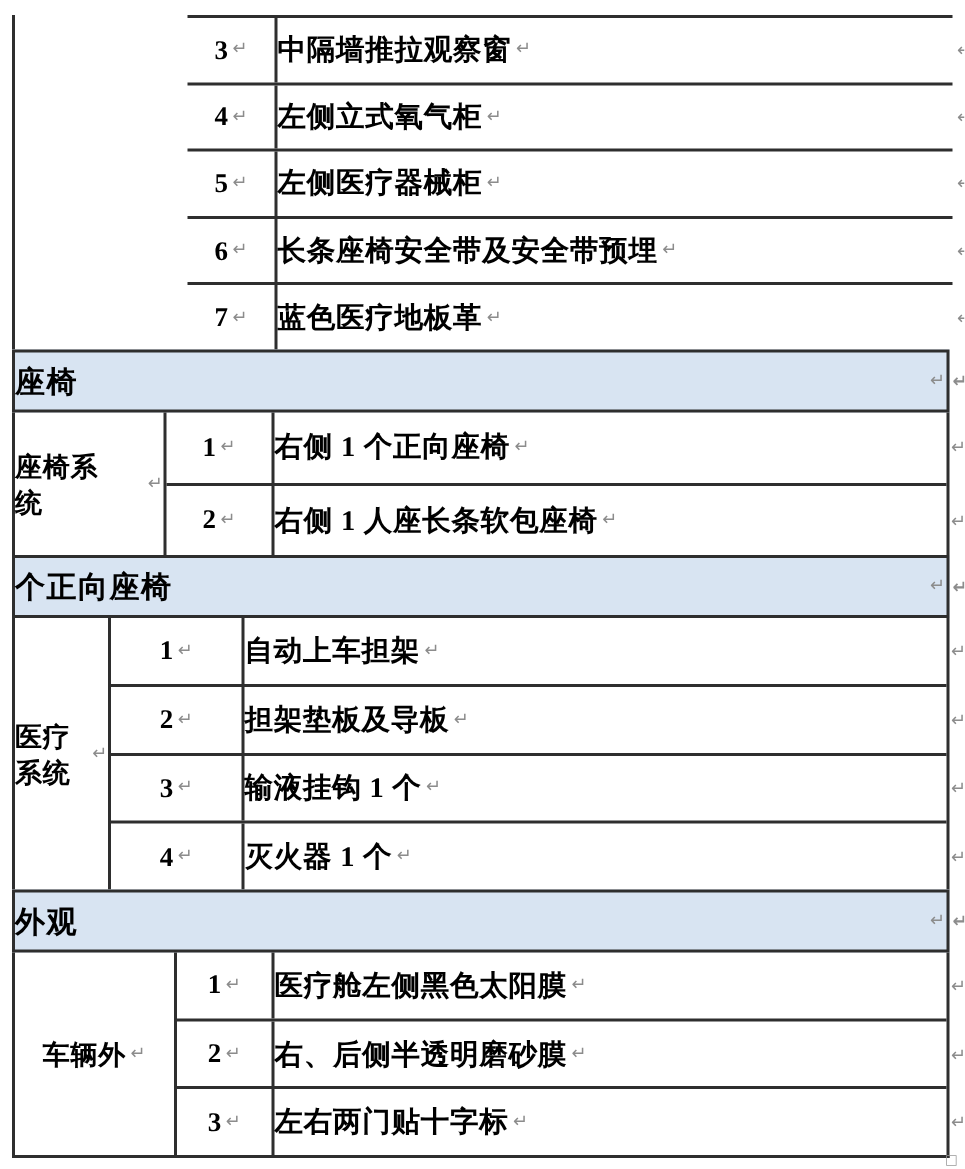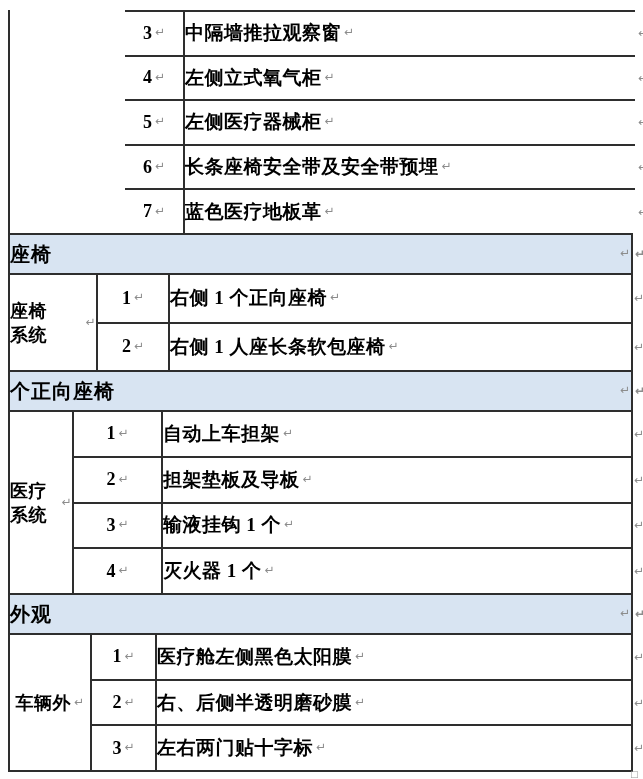--- a/index.html
+++ b/index.html
@@ -50,25 +50,25 @@
     position:absolute;left:8px;width:625px;box-sizing:border-box;
     border-left:2px solid var(--border);border-right:2px solid var(--border);
     display:flex;
   }
   .catcell{
     display:flex;align-items:center;justify-content:center;
     border-right:2px solid var(--border);box-sizing:border-box;
     font-size:18px;font-weight:600;letter-spacing:0.5px;
   }
   .secrows{flex:1;display:flex;flex-direction:column;}
-  .sec-b .catcell{width:88px;gap:24px;}
+  .sec-b .catcell{width:101px;gap:24px;}
   .sec-b .numcell{width:72px;}
   .sec-c .catcell{width:64px;}
   .sec-c .numcell{width:89px;}
-  .sec-d .catcell{width:82px;}
+  .sec-d .catcell{width:108px;}
   .sec-d .numcell{width:65px;}
   .sec-d{border-bottom:2px solid var(--border);}
   
   .cm{
     font-family:"DejaVu Sans",sans-serif;font-size:12px;font-weight:normal;
     color:var(--mark);margin-left:3px;position:relative;top:-1px;
   }
   .rm{
     position:absolute;right:-13px;top:50%;transform:translateY(-50%);
     font-family:"DejaVu Sans",sans-serif;font-size:12px;color:var(--mark);

